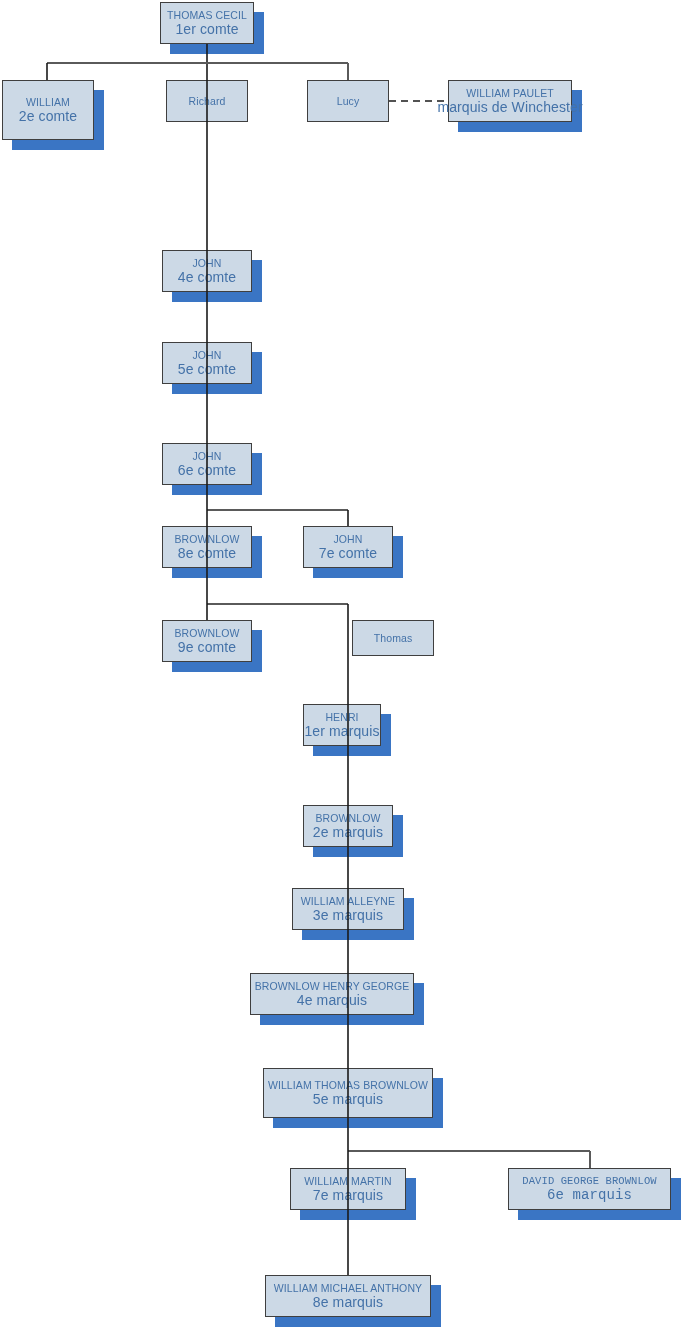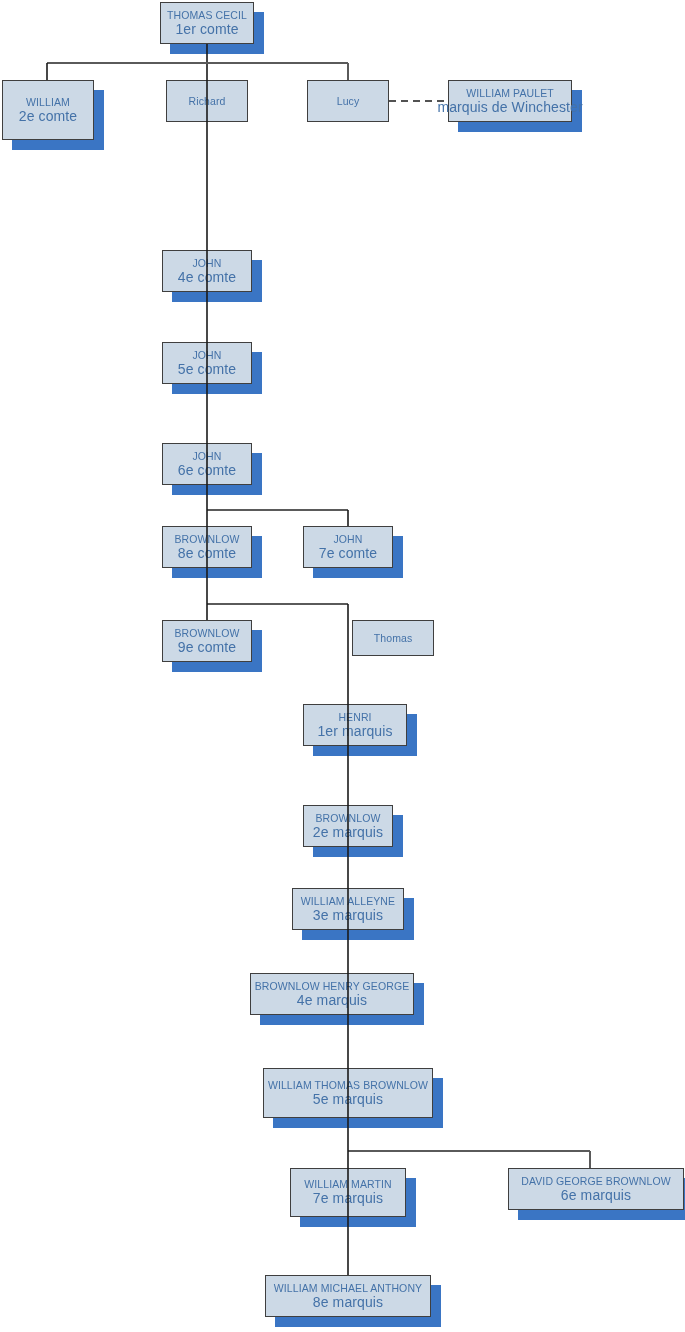--- a/index.html
+++ b/index.html
@@ -213,21 +213,21 @@
   </div>
 
   <div class="node noshadow" style="left: 307px; top: 620px; width: 82px; height: 36px; margin-left: 45px;">
 
     <div class="box">
       <span class="nm">Thomas</span>
 
     </div>
   </div>
 
-  <div class="node" style="left: 303px; top: 704px; width: 104px; height: 42px;">
+  <div class="node" style="left: 303px; top: 704px; width: 78px; height: 42px;">
     <div class="shadow"></div>
     <div class="box">
       <span class="nm">HENRI</span>
       <span class="ti">1er marquis</span>
     </div>
   </div>
 
   <div class="node" style="left: 303px; top: 805px; width: 90px; height: 42px;">
     <div class="shadow"></div>
     <div class="box">
@@ -253,29 +253,29 @@
   </div>
 
   <div class="node" style="left: 263px; top: 1068px; width: 170px; height: 50px;">
     <div class="shadow"></div>
     <div class="box">
       <span class="nm">WILLIAM THOMAS BROWNLOW</span>
       <span class="ti">5e marquis</span>
     </div>
   </div>
 
-  <div class="node" style="left: 290px; top: 1168px; width: 116px; height: 49px;">
+  <div class="node" style="left: 290px; top: 1168px; width: 116px; height: 42px;">
     <div class="shadow"></div>
     <div class="box">
       <span class="nm">WILLIAM MARTIN</span>
       <span class="ti">7e marquis</span>
     </div>
   </div>
 
-  <div class="node" style="left: 508px; top: 1168px; width: 176px; height: 42px;">
+  <div class="node" style="left: 508px; top: 1168px; width: 163px; height: 42px; font-family: Liberation Mono, monospace;">
     <div class="shadow"></div>
     <div class="box">
       <span class="nm">DAVID GEORGE BROWNLOW</span>
       <span class="ti">6e marquis</span>
     </div>
   </div>
 
   <div class="node" style="left: 265px; top: 1275px; width: 166px; height: 42px;">
     <div class="shadow"></div>
     <div class="box">

